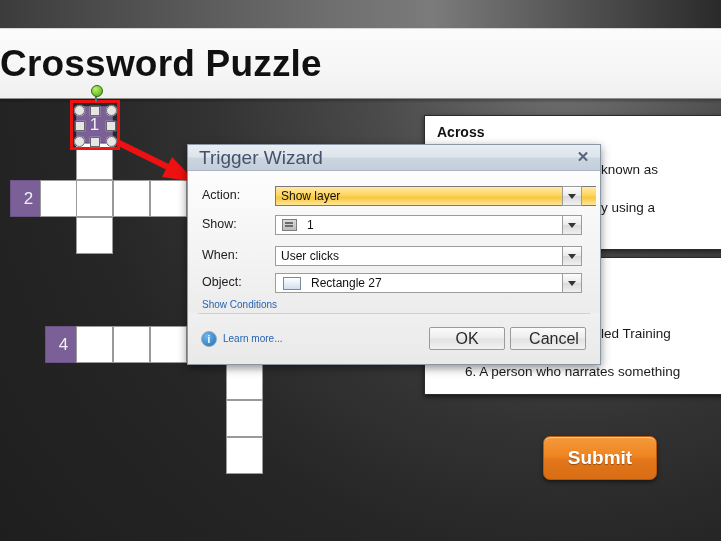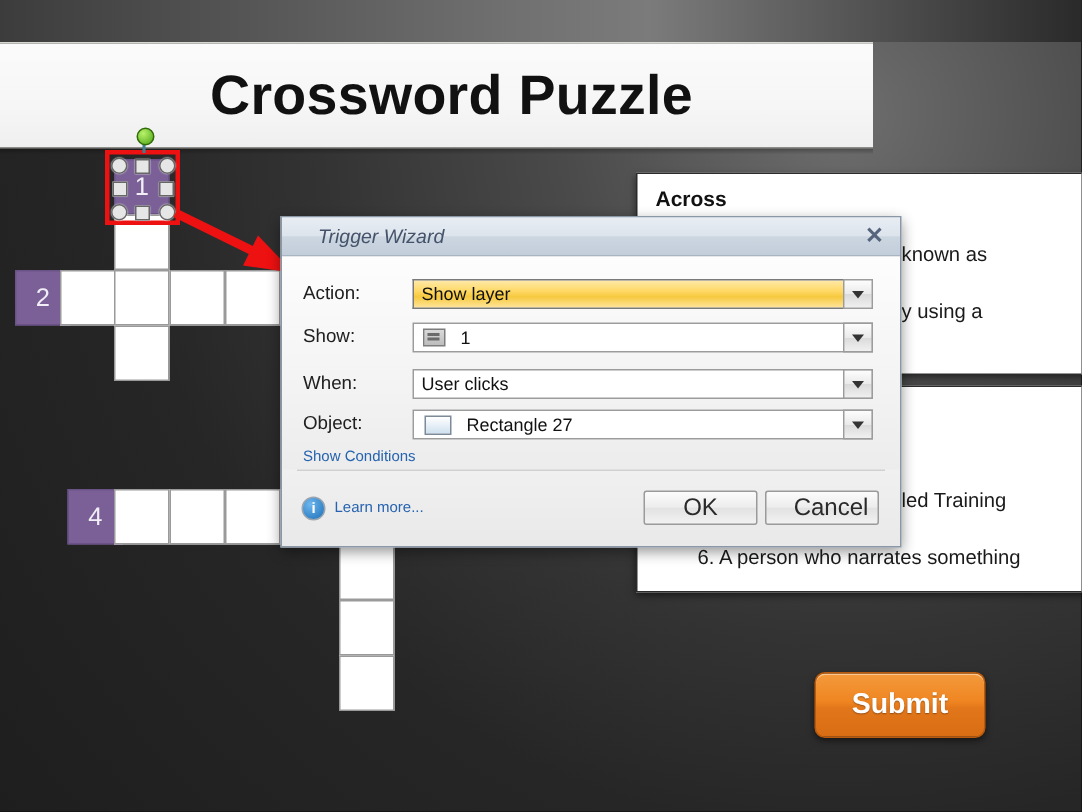--- a/index.html
+++ b/index.html
@@ -16,25 +16,25 @@
     background:
       radial-gradient(circle at 78% 14%, #6e6e6e 0%, #4a4a4a 26%, #333 48%, #262626 66%, #1e1e1e 100%);
   }
   .top-strip{
     position:absolute;left:0;top:0;width:721px;height:28px;
     background:linear-gradient(90deg,#3c3c3c 0%,#6f6f6f 46%,#7b7b7b 60%,#2a2a2a 100%);
   }
 
   
   .title-band{
-    position:absolute;left:0;top:28px;width:582px;height:71px;
+    position:absolute;left:0;top:28px;width:721px;height:71px;
     background:linear-gradient(180deg,#fbfbfb 0%,#f6f6f6 60%,#efefef 100%);
     border-top:1px solid #d8d8d2;border-bottom:1px solid #cfcfc9;
     box-sizing:border-box;
-    display:flex;align-items:center;justify-content:center;padding-left:20px;
+    display:flex;align-items:center;justify-content:flex-start;
   }
   .title-band .shadow-line{
     position:absolute;left:0;bottom:-5px;width:100%;height:5px;
     background:linear-gradient(180deg,rgba(0,0,0,.35),rgba(0,0,0,0));
   }
   .puzzle-title{
     font-size:37px;font-weight:bold;color:#111;letter-spacing:.2px;
     font-family:"Liberation Sans",sans-serif;
   }
 
@@ -90,37 +90,36 @@
   
   .submit-btn{
     position:absolute;left:543px;top:436px;width:114px;height:44px;
     border-radius:7px;box-sizing:border-box;
     background:linear-gradient(180deg,#f49a3c 0%,#ef8521 45%,#e2761a 55%,#d96d14 100%);
     border:1px solid #b9590c;
     box-shadow:0 2px 4px rgba(0,0,0,.5), inset 0 1px 0 rgba(255,255,255,.45);
     color:#fff;font-size:19px;font-weight:bold;
     display:flex;align-items:center;justify-content:center;
     text-shadow:0 1px 1px rgba(0,0,0,.35);
-    margin-top:12px;
   }
 
   
   #dialog{
     position:absolute;left:187px;top:144px;width:414px;height:221px;
     background:#eeeeee;border:1px solid #8a97a6;box-sizing:border-box;
     box-shadow:0 3px 9px rgba(0,0,0,.45);
     font-family:"Liberation Sans",sans-serif;
   }
   .dlg-title{
     height:26px;box-sizing:border-box;
     background:linear-gradient(180deg,#e8edf3 0%,#dde4ec 48%,#ccd6e1 52%,#c3cedb 100%);
     border-bottom:1px solid #a9b5c3;
     display:flex;align-items:center;position:relative;
   }
-  .dlg-title span.t{font-size:13px;color:#45536a;padding-left:24px;font-style:italic;}
+  .dlg-title span.t{font-size:19px;color:#45536a;padding-left:11px;}
   .dlg-close{
     position:absolute;right:8px;top:3px;width:18px;height:18px;
     display:flex;align-items:center;justify-content:center;
     color:#56657c;font-size:15px;font-weight:bold;cursor:pointer;
   }
   .dlg-body{
     position:absolute;left:0;top:26px;right:0;height:143px;
     background:linear-gradient(180deg,#fdfdfd 0%,#f4f4f4 55%,#ececec 100%);
     border-bottom:1px solid #cfcfcf;
   }
@@ -141,21 +140,21 @@
     position:absolute;right:-1px;top:-1px;width:20px;height:20px;box-sizing:border-box;
     background:linear-gradient(180deg,#fdfdfd 0%,#eaeaea 50%,#dadada 51%,#f0f0f0 100%);
     border:1px solid #9c9c9c;
     display:flex;align-items:center;justify-content:center;
   }
   .arrowbtn .cv{
     width:0;height:0;border-left:4px solid transparent;border-right:4px solid transparent;
     border-top:5px solid #333;
   }
   .arrowbtn.detached{position:absolute;right:0;top:0;}
-  .ctl.split{border-right:none;width:287px;}
+  .ctl.split{border-right:none;width:321px;}
   .ico-layer{
     width:15px;height:12px;margin-left:6px;box-sizing:border-box;
     background:linear-gradient(180deg,#d9d9d9,#bdbdbd);border:1px solid #7d7d7d;
     position:relative;
   }
   .ico-layer:after{
     content:"";position:absolute;left:2px;top:2px;width:8px;height:2px;background:#6b6b6b;
     box-shadow:0 3px 0 #6b6b6b;
   }
   .ico-rect{

